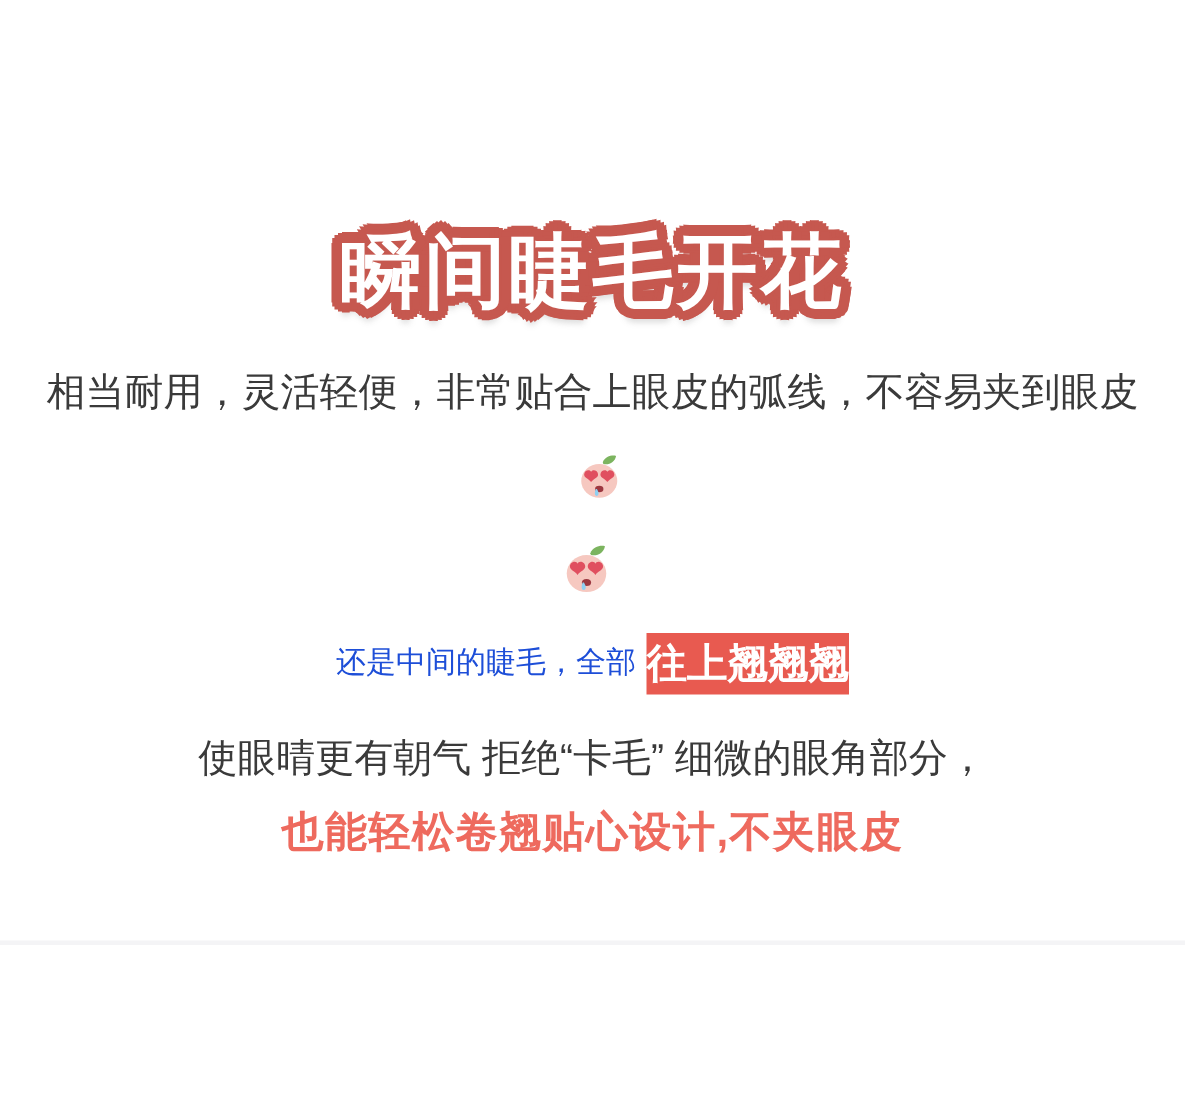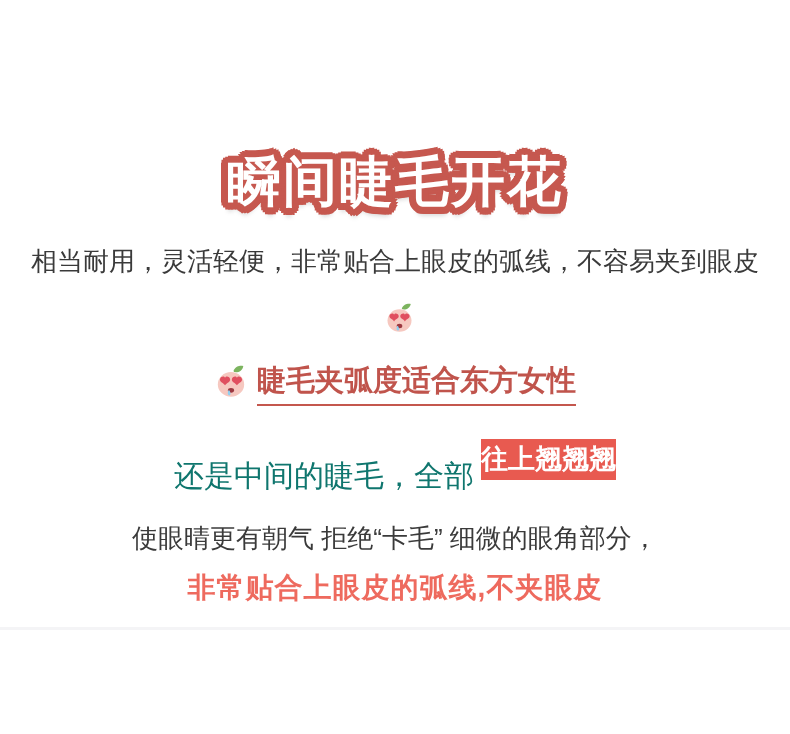--- a/index.html
+++ b/index.html
@@ -51,21 +51,21 @@
   }
 
   .l4 { margin-top: 19px; }
 
   .l5 {
     margin-top: 12px;
     display: flex;
     justify-content: center;
     align-items: center;
   }
-  .l5-prefix { font-size: 30px; color: #0f766e; line-height: 41px; margin-top: 32px; }
+  .l5-prefix { font-size: 20px; color: #1d4ed8; line-height: 41px; }
   .highlight-box {
     margin-left: 7px;
     background: #e85a50;
     color: #ffffff;
     font-size: 27px;
     font-weight: 700;
     line-height: 31px;
     padding: 5px 0;
   }
 
@@ -122,29 +122,29 @@
   </div>
 
   <div class="line heading-line">
     <span class="emoji"><svg width="34" height="34" viewBox="0 0 40 40" aria-hidden="true">
       <path d="M23 8 C25 2.5 31.5 1.5 34.5 2.5 C33.5 7.5 29 10.5 23.5 9.5 Z" fill="#7cb45f"></path>
       <ellipse cx="20" cy="24" rx="15.5" ry="14.5" fill="#f6c8c0"></ellipse>
       <path transform="translate(13,21)" d="M0,4 C-2,1 -6,0.5 -6,-2.5 C-6,-5 -4,-6.2 -2.3,-6.2 C-1.2,-6.2 -0.4,-5.6 0,-4.8 C0.4,-5.6 1.2,-6.2 2.3,-6.2 C4,-6.2 6,-5 6,-2.5 C6,0.5 2,1 0,4 Z" fill="#e04f5f"></path>
       <path transform="translate(27,21)" d="M0,4 C-2,1 -6,0.5 -6,-2.5 C-6,-5 -4,-6.2 -2.3,-6.2 C-1.2,-6.2 -0.4,-5.6 0,-4.8 C0.4,-5.6 1.2,-6.2 2.3,-6.2 C4,-6.2 6,-5 6,-2.5 C6,0.5 2,1 0,4 Z" fill="#e04f5f"></path>
       <ellipse cx="20" cy="31" rx="3.6" ry="2.8" fill="#9c3840"></ellipse>
       <path d="M17 31 C15.8 34 16 36.6 17.6 36.9 C19.1 37.1 19.7 35.6 19.3 33.8 C19 32.7 18.4 31.8 18 31 Z" fill="#8fd0f2"></path>
-    </svg></span><span class="heading-text">睫毛夹弧度适合东方女性</span>
+    </svg></span>
   </div>
 
 
   <div class="l5">
     <span class="l5-prefix">还是中间的睫毛，全部</span>
     <span class="highlight-box">往上翘翘翘</span>
   </div>
 
   <div class="line body-line l6">使眼晴更有朝气 拒绝“卡毛” 细微的眼角部分，</div>
 
-  <div class="line l7">非常贴合上眼皮的弧线,不夹眼皮</div>
+  <div class="line l7">也能轻松卷翘贴心设计,不夹眼皮</div>
 
   <div class="purple-circle"></div>
   <div class="bottom-strip"></div>
 
 </div>
 
 </body></html>

